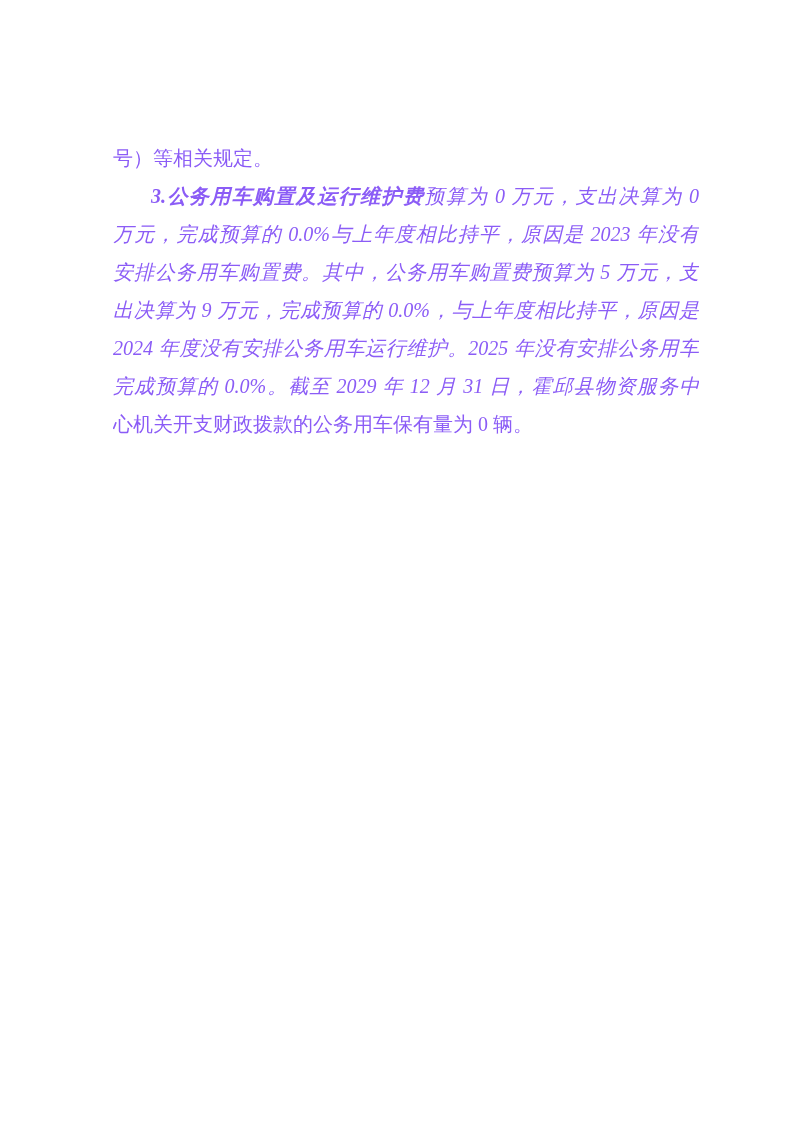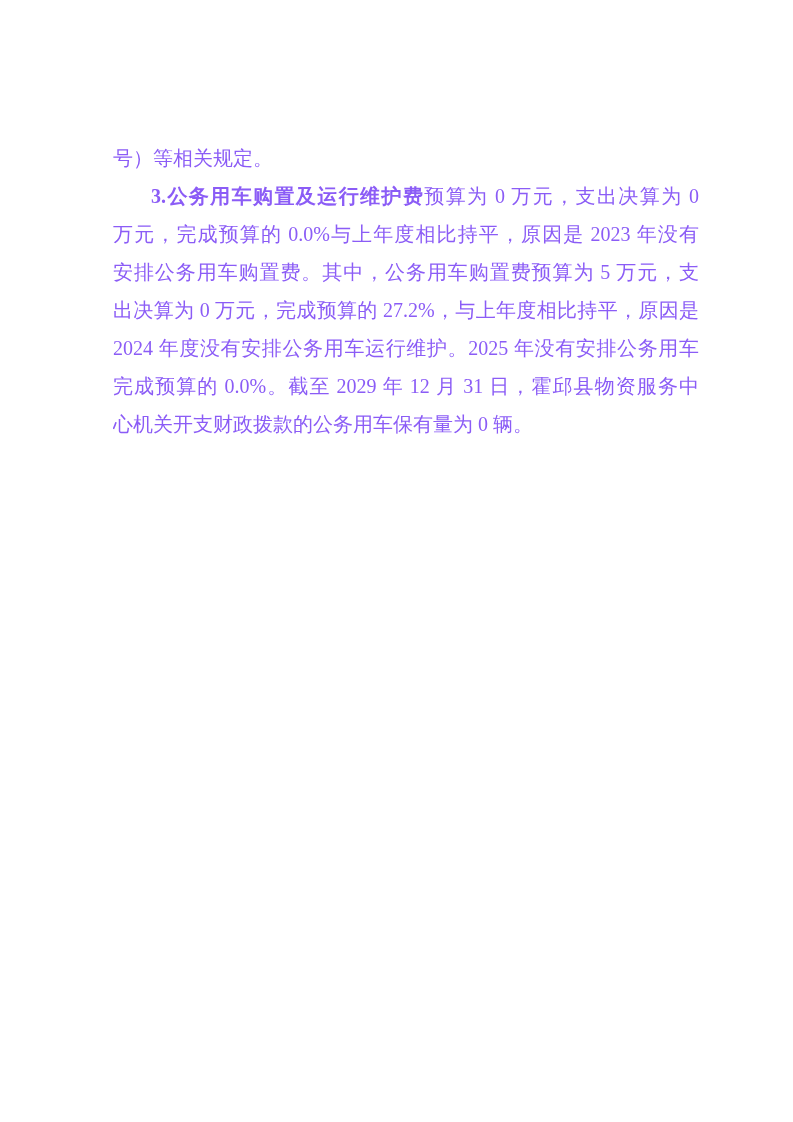--- a/index.html
+++ b/index.html
@@ -27,35 +27,36 @@
   }
   .line {
     height: 38px;
     overflow: hidden;
     text-align: left;
     white-space: normal;
   }
   .line.just {
     text-align: justify;
     text-align-last: justify;
+    font-style: italic;
   }
   .line.indent {
     padding-left: 38px;
   }
   .line b {
     font-weight: 700;
   }
 </style>
 </head>
 <body>
 
 <div class="page">
   <div class="text-block">
       <div class="line">号）等相关规定。</div>
       <div class="line just indent"><b>3.公务用车购置及运行维护费</b><span>预算为 0 万元，支出决算为 0</span></div>
       <div class="line just">万元，完成预算的 0.0%与上年度相比持平，原因是 2023 年没有</div>
       <div class="line just">安排公务用车购置费。其中，公务用车购置费预算为 5 万元，支</div>
-      <div class="line just">出决算为 0 万元，完成预算的 27.2%，与上年度相比持平，原因是</div>
+      <div class="line just">出决算为 9 万元，完成预算的 0.0%，与上年度相比持平，原因是</div>
       <div class="line just">2024 年度没有安排公务用车运行维护。2025 年没有安排公务用车</div>
       <div class="line just">完成预算的 0.0%。截至 2029 年 12 月 31 日，霍邱县物资服务中</div>
       <div class="line">心机关开支财政拨款的公务用车保有量为 0 辆。</div>
     </div>
 </div>
 
 </body></html>

